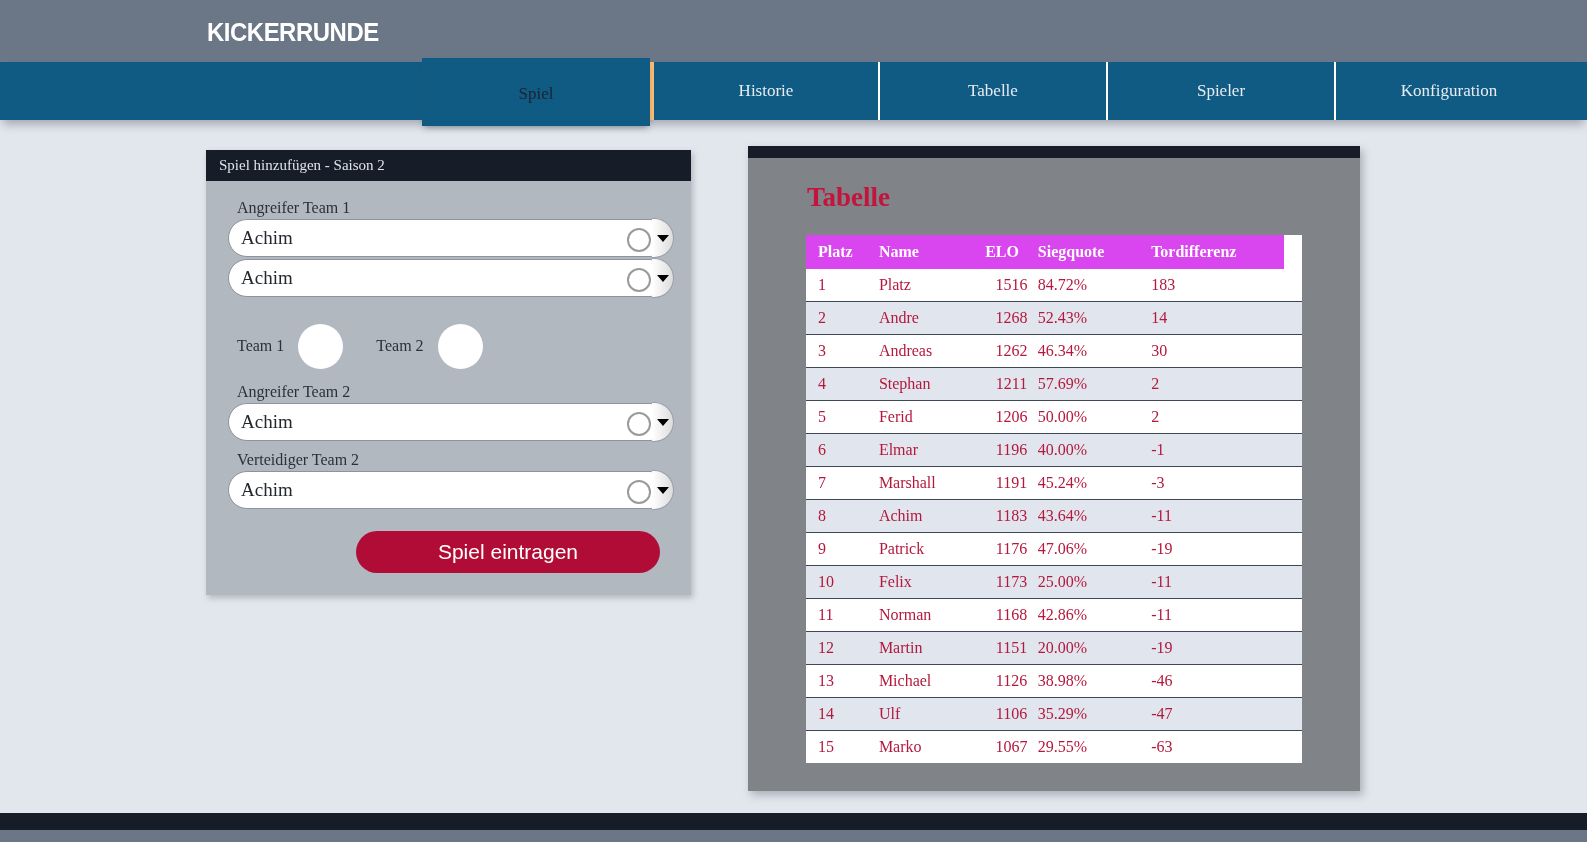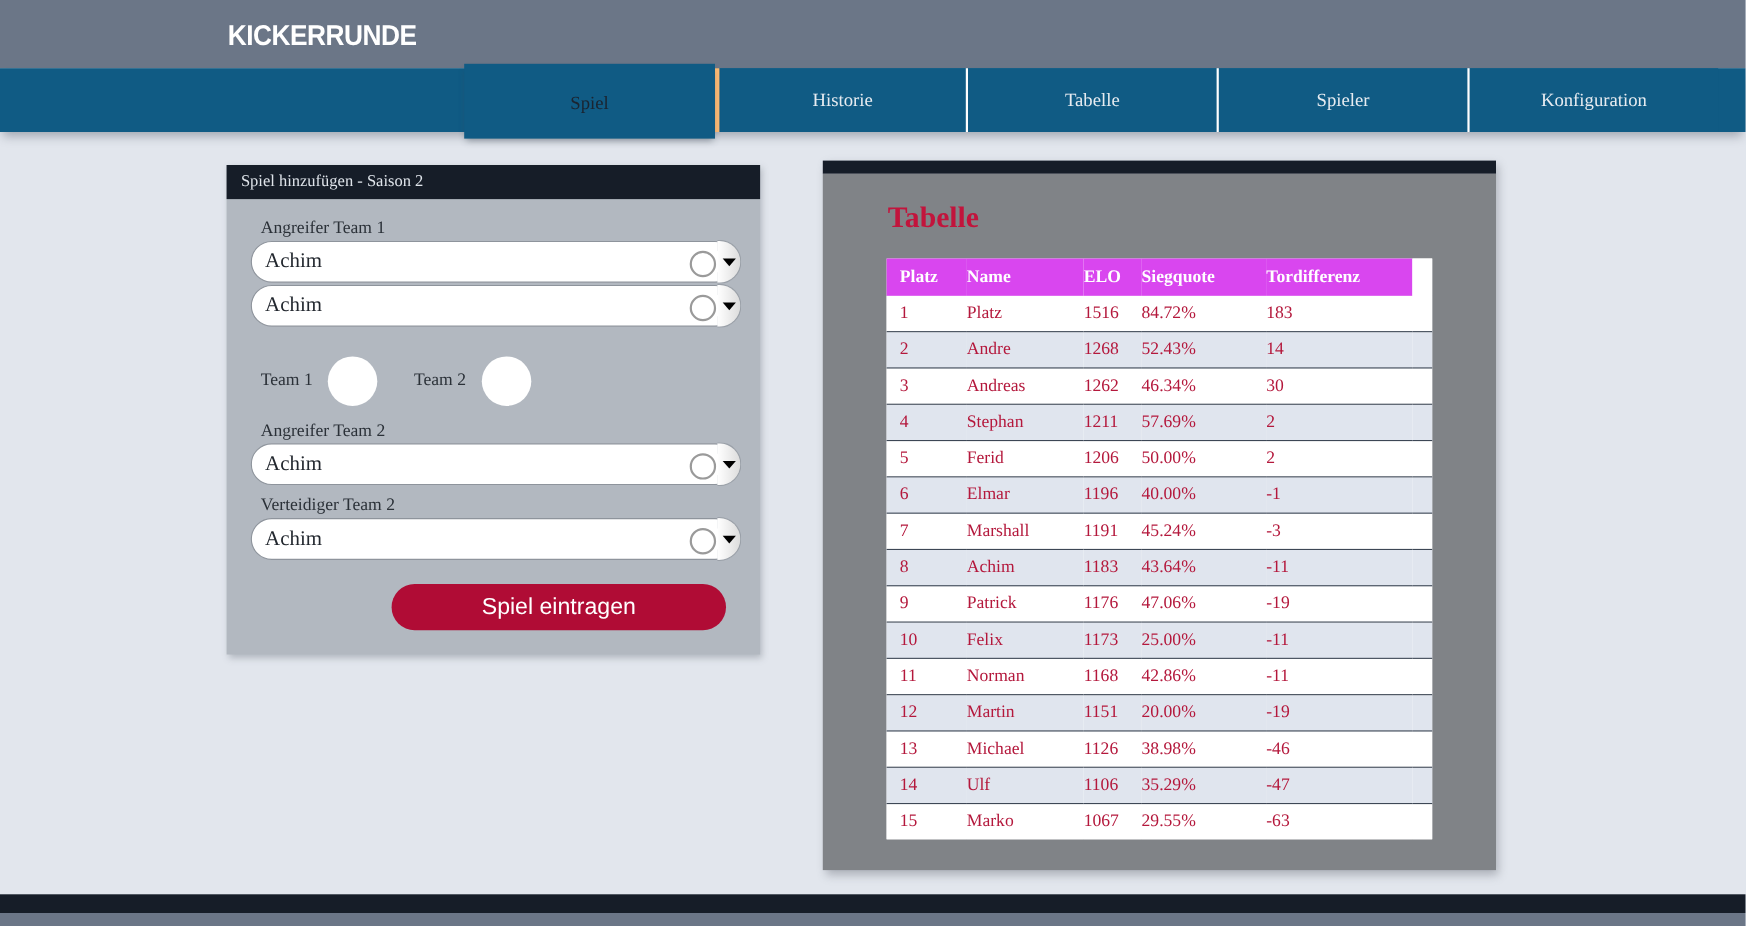--- a/index.html
+++ b/index.html
@@ -276,21 +276,21 @@
     padding: 7px 0 7px 0;
     border-bottom: 1px solid #3d4755;
     height: 18px;
     box-sizing: border-box;
   }
   .elo-table tbody tr:nth-child(odd) { background: #ffffff; }
   .elo-table tbody tr:nth-child(even) { background: #e0e5ee; }
   .elo-table tbody tr:last-child td { border-bottom: none; }
   .col-platz  { width: 72px; padding-left: 12px !important; }
   .col-name   { width: 105px; }
-  .col-elo    { width: 52px; }
+  .col-elo    { width: 52px; text-align: center; }
   .col-quote  { width: 112px; }
   .col-diff   { width: 131px; }
   .col-gutter { width: 18px; }
 
   
   .footer-dark {
     position: absolute;
     left: 0;
     top: 813px;
     width: 1587px;

